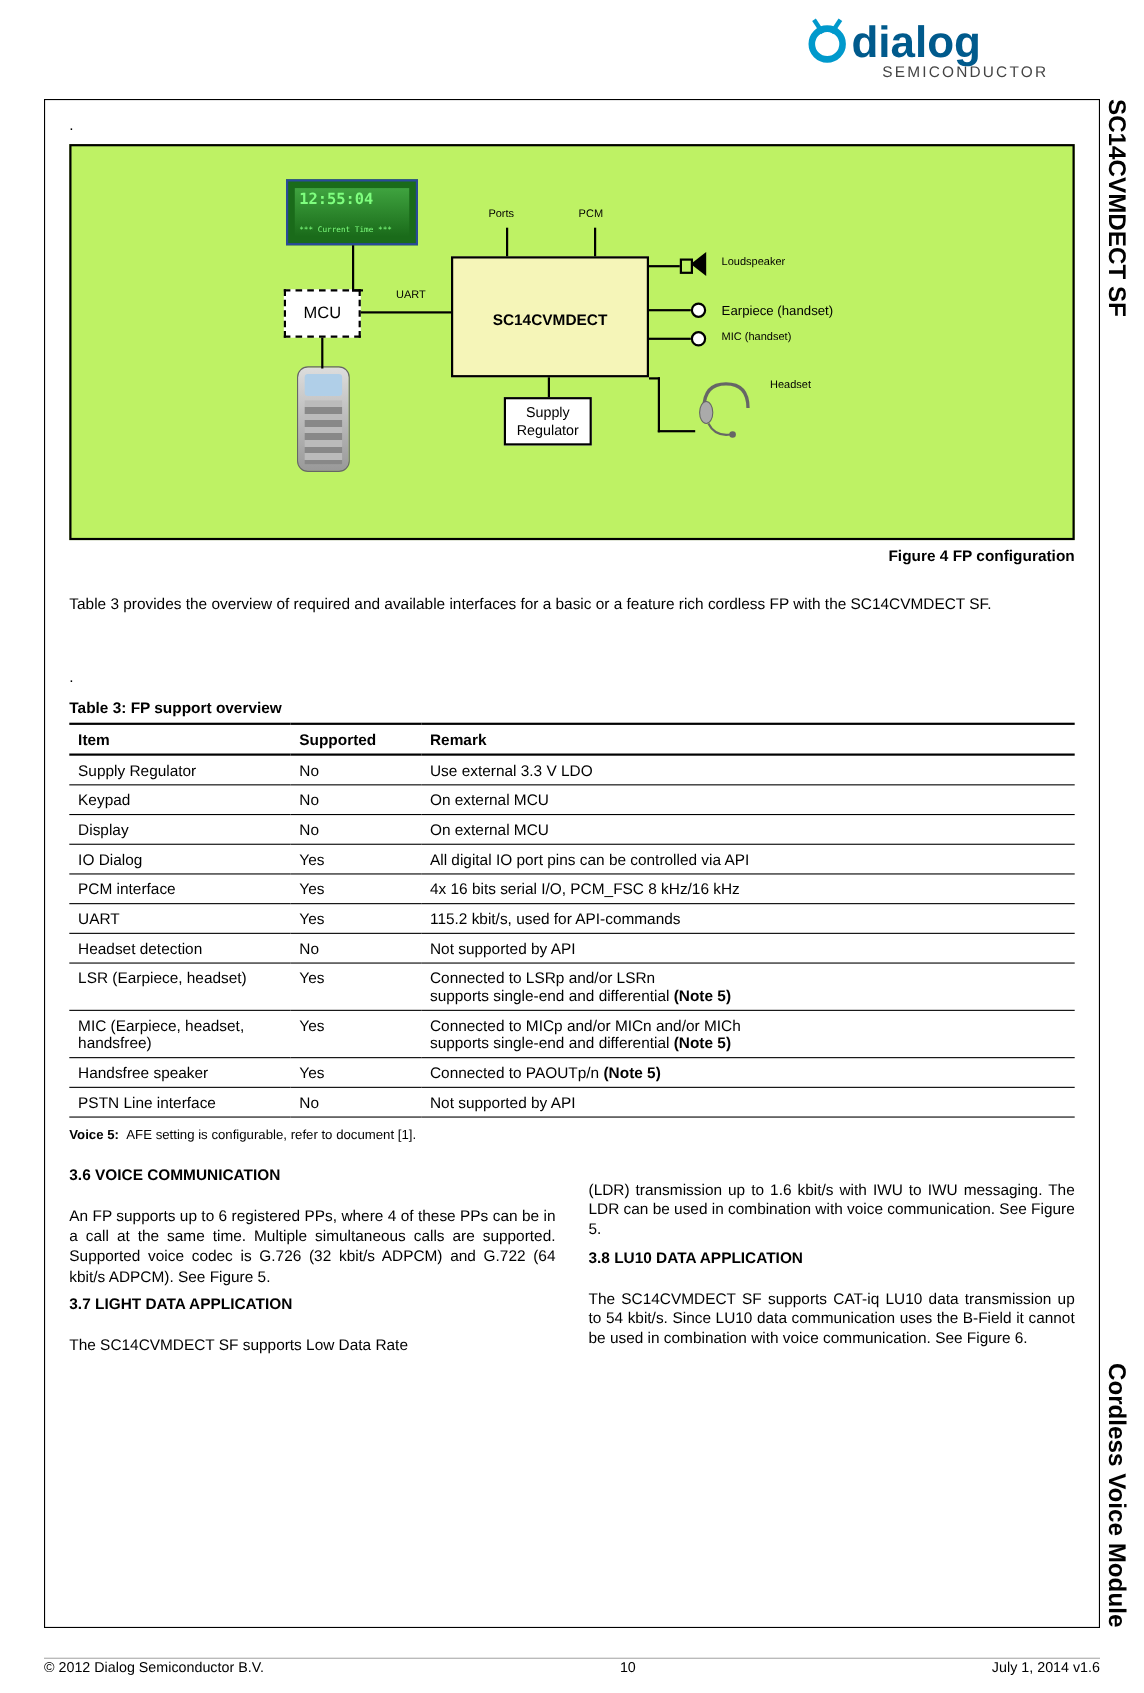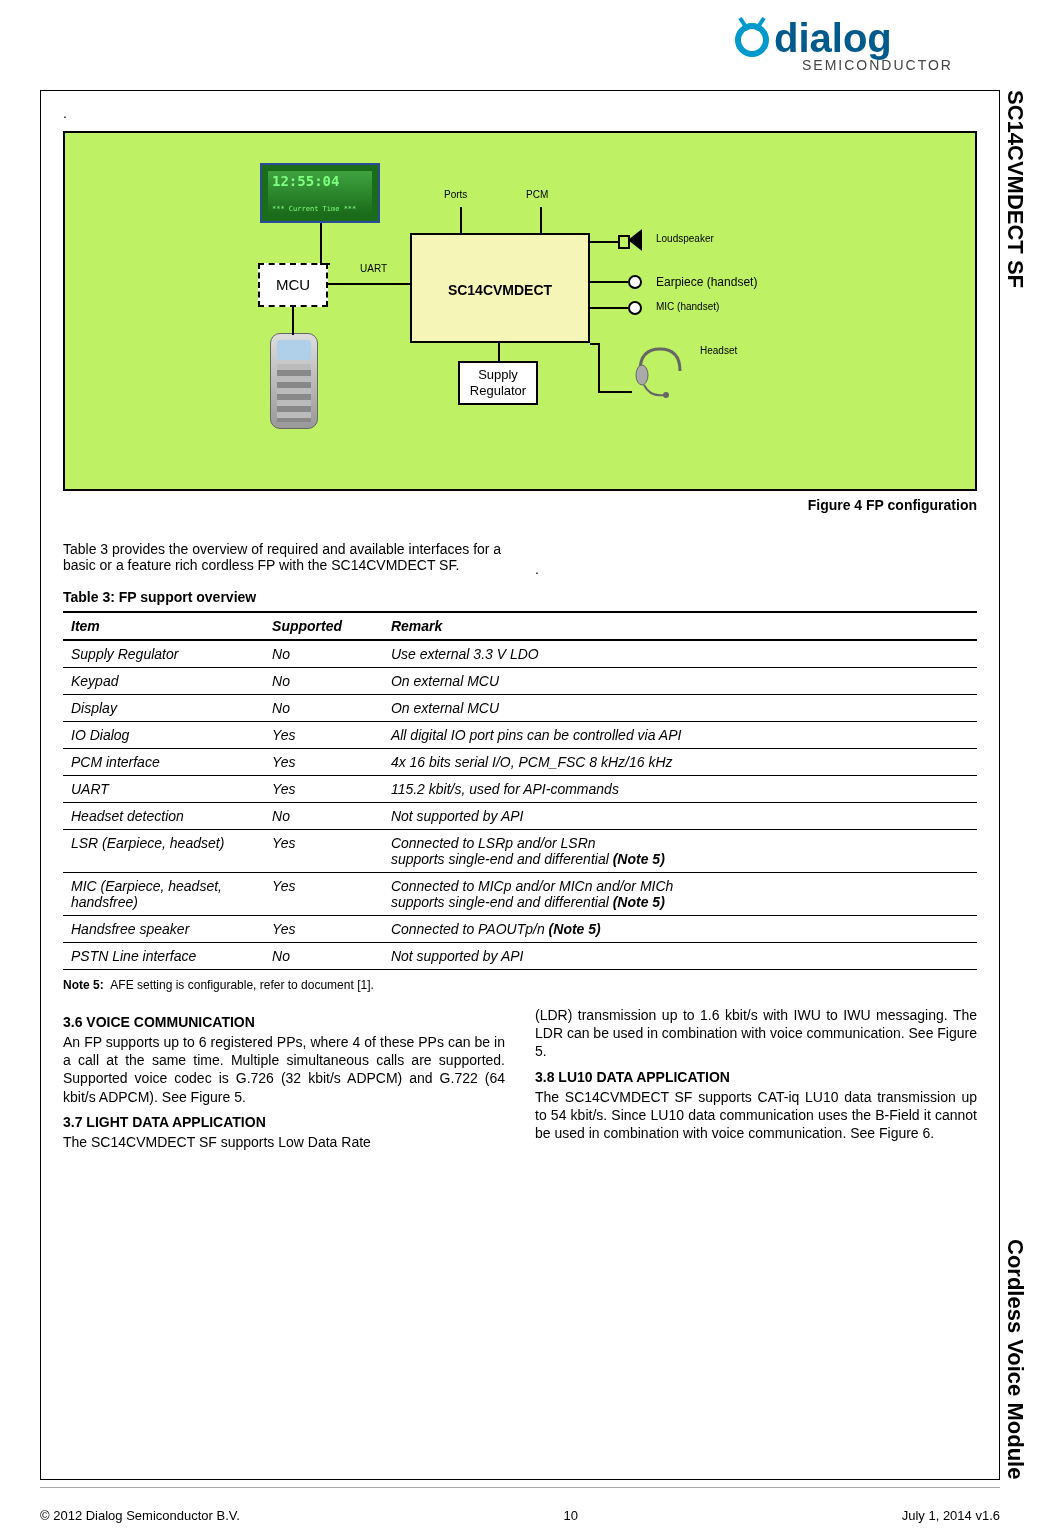--- a/index.html
+++ b/index.html
@@ -5,36 +5,36 @@
   * { margin: 0; padding: 0; box-sizing: border-box; }
   body { font-family: Arial, Helvetica, sans-serif; font-size: 14px; color: #000; background: #fff; width: 1040px; margin: 0 auto; position: relative; }
   .page { padding: 20px 40px 40px 40px; position: relative; min-height: 1539px; }
   .header-logo { position: absolute; top: 16px; right: 50px; width: 260px; height: 60px; }
   .side-label { position: absolute; writing-mode: vertical-rl; font-weight: bold; font-size: 22px; font-family: Arial; }
   .side-top { top: 90px; right: 12px; }
   .side-bottom { bottom: 60px; right: 12px; }
   .content-frame { border: 1.5px solid #000; margin-top: 70px; padding: 14px 22px 22px 22px; min-height: 1390px; }
   .figure-box { border: 2px solid #000; height: 360px; margin: 10px 0 6px 0; position: relative; background: #bef264; }
   .figure-caption { text-align: right; font-weight: bold; margin-bottom: 28px; }
-  .intro-cols { display: flex; gap: 30px; }
+  .intro-cols { display: flex; gap: 30px; flex-direction: column; }
   .intro-cols .col { flex: 1; }
   .table-caption { font-weight: bold; margin-top: 12px; margin-bottom: 6px; }
   table { width: 100%; border-collapse: collapse; font-size: 14px; }
-  th, td { text-align: left; padding: 5px 8px; border-bottom: 1px solid #000; vertical-align: top; font-style: italic; }
+  th, td { text-align: left; padding: 5px 8px; border-bottom: 1px solid #000; vertical-align: top; }
   th { border-top: 2px solid #000; border-bottom: 2px solid #000; font-weight: bold; }
   tr.last-row td { border-bottom: 2px solid #000; }
   .col-item { width: 22%; }
   .col-sup { width: 13%; }
   .note { font-size: 12px; margin-top: 8px; }
   .note b { font-weight: bold; }
   .sections { display: flex; gap: 30px; margin-top: 14px; }
   .sections .col { flex: 1; }
   .sec-head { font-weight: bold; margin-top: 8px; margin-bottom: 3px; }
-  .sec-body { text-align: justify; line-height: 1.3; }
-  .footer { position: absolute; bottom: 16px; left: 40px; right: 40px; display: flex; justify-content: space-between; font-size: 13px; border-top: 1px solid #aaa; padding-top: 20px; }
+  .sec-body { text-align: justify; line-height: 1.3; margin-top: 20px; }
+  .footer { position: absolute; bottom: 16px; left: 40px; right: 40px; display: flex; justify-content: space-between; font-size: 13px; border-top: 1px solid #aaa; padding-top: 0; }
 
   
   .diag { position: absolute; top: 30px; left: 50%; transform: translateX(-50%); width: 640px; height: 300px; }
   .lcd { position: absolute; top: 0; left: 60px; width: 120px; height: 60px; background: #1a6b1a; border: 2px solid #2a4a9a; }
   .lcd-inner { position:absolute; top:6px; left:6px; right:6px; bottom:6px; background:linear-gradient(#3fa33f,#1a6b1a); }
   .lcd-text { position:absolute; top:2px; left:4px; color:#7fff7f; font-family:monospace; font-size:14px; font-weight:bold;}
   .lcd-sub { position:absolute; bottom:2px; left:4px; color:#7fff7f; font-family:monospace; font-size:7px;}
   .mcu { position: absolute; top: 100px; left: 58px; width: 70px; height: 44px; border: 2px dashed #000; background:#fff; text-align:center; line-height:40px; font-size:15px; }
   .phone { position: absolute; top: 170px; left: 70px; width: 48px; height: 96px; background:linear-gradient(#ddd,#999); border-radius:10px; border:1px solid #666;}
   .phone::before { content:""; position:absolute; top:6px; left:6px; right:6px; height:20px; background:#b0cfe8; border-radius:3px;}
@@ -197,21 +197,21 @@
           </tr>
           <tr>
             <td class="col-item">PSTN Line interface</td>
             <td class="col-sup">No</td>
             <td>Not supported by API</td>
           </tr>
         </tbody>
     </table>
 
     <div class="note">
-      <b>Note 5:</b>&nbsp;&nbsp;<span>AFE setting is configurable, refer to document [1].</span>
+      <b>Voice 5:</b>&nbsp;&nbsp;<span>AFE setting is configurable, refer to document [1].</span>
     </div>
 
     <div class="sections">
       <div class="col">
         <div class="sec-head">3.6  VOICE COMMUNICATION</div>
         <div class="sec-body">An FP supports up to 6 registered PPs, where 4 of these PPs can be in a call at the same time. Multiple simultaneous calls are supported. Supported voice codec is G.726 (32 kbit/s ADPCM) and G.722 (64 kbit/s ADPCM). See Figure 5.</div>
         <div class="sec-head">3.7  LIGHT DATA APPLICATION</div>
         <div class="sec-body">The SC14CVMDECT SF supports Low Data Rate</div>
       </div>
       <div class="col">

